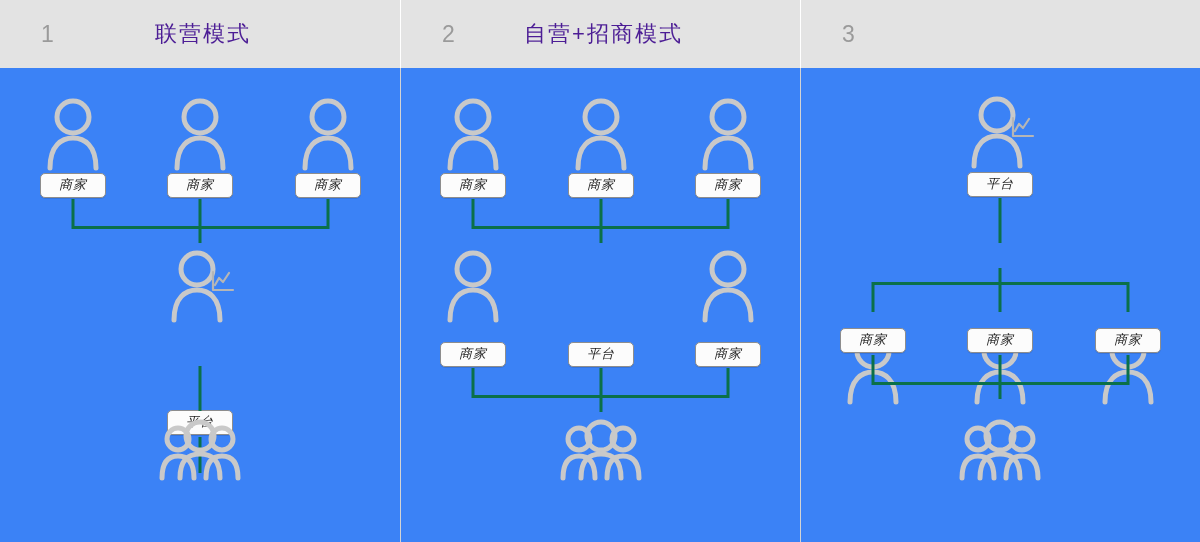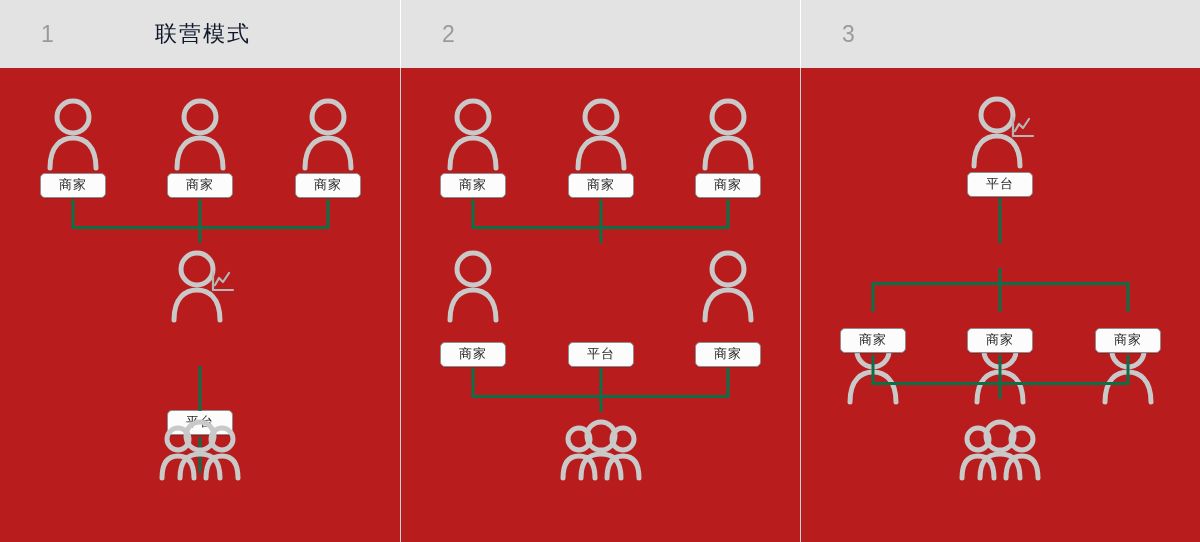--- a/index.html
+++ b/index.html
@@ -42,33 +42,34 @@
   .hdr-num {
     font-size: 23px;
     color: #9a9a9a;
     width: 96px;
     text-align: center;
     flex: 0 0 96px;
     letter-spacing: 1px;
   }
   .hdr-title {
     font-size: 22px;
-    color: #0f172a;
+    color: #4c1d95;
     letter-spacing: 2px;
     flex: 1 1 auto;
     text-align: left;
     padding-right: 90px;
     text-align: center;
   }
   
   .panels {
     display: flex;
     flex: 1 1 auto;
     height: 474px;
-    background: #b91c1c;
+    background: #3b82f6;
+    font-style: italic;
   }
   .panel {
     width: 400px;
     height: 474px;
     position: relative;
     box-sizing: border-box;
   }
   .panel + .panel {
     border-left: 1px solid #d2d3d4;
   }
@@ -141,20 +142,21 @@
 
   <div class="header-row">
 
     <div class="header-cell">
       <span class="hdr-num">1</span>
       <span class="hdr-title">联营模式</span>
     </div>
 
     <div class="header-cell">
       <span class="hdr-num">2</span>
+      <span class="hdr-title">自营+招商模式</span>
     </div>
 
     <div class="header-cell">
       <span class="hdr-num">3</span>
     </div>
 
   </div>
 
   <div class="panels">
 

